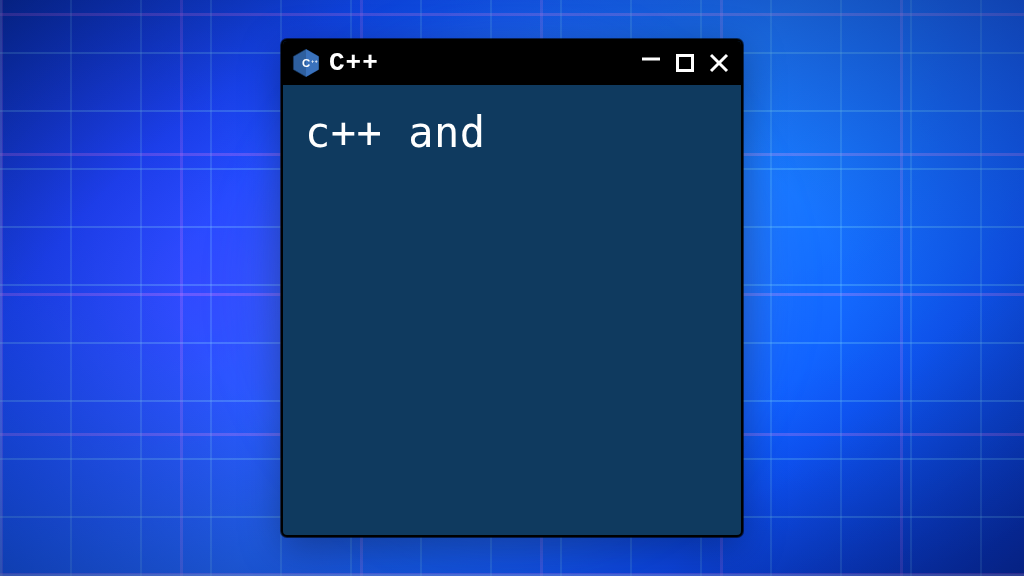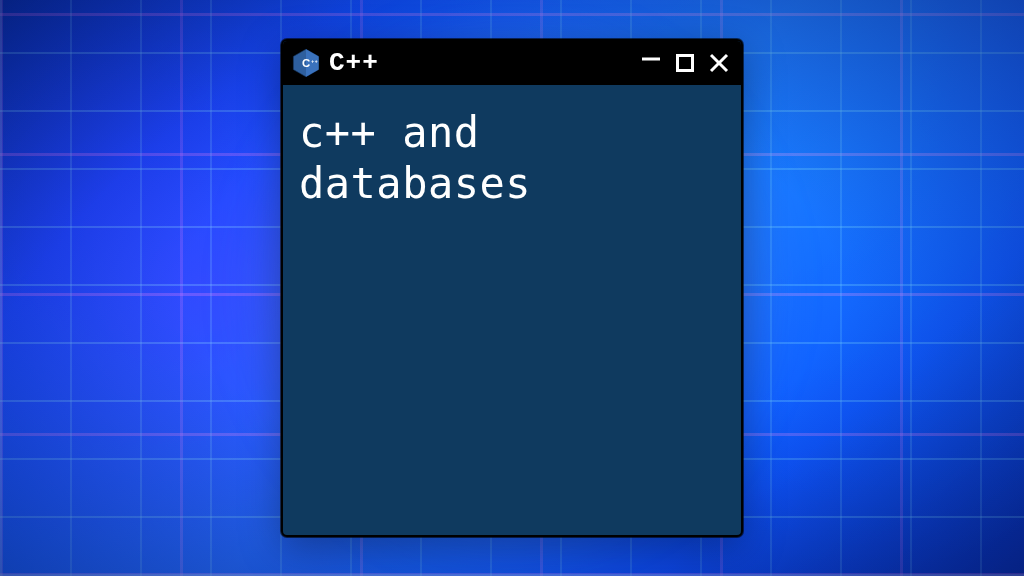--- a/index.html
+++ b/index.html
@@ -85,21 +85,21 @@
       line-height: 1;
       width: 24px; height: 24px;
       display: flex; align-items: center; justify-content: center;
       cursor: pointer;
       font-family: Arial, sans-serif;
     }
     .ctrl.min { font-size: 30px; position: relative; top: -4px; }
     .ctrl.max svg, .ctrl.close svg { display:block; }
     .content {
       flex: 1 1 auto;
-      padding: 22px 16px;
+      padding: 22px 22px;
       color: #ffffff;
       font-size: 42px;
       line-height: 1.22;
       font-family: 'Consolas','DejaVu Sans Mono','Courier New',monospace;
       letter-spacing: 0.5px;
     }
     .content .line { white-space: pre; }
   </style>
 </head>
 <body>
@@ -135,15 +135,14 @@
       <span class="ctrl close">
         <svg width="22" height="22" viewBox="0 0 22 22">
           <line x1="3" y1="3" x2="19" y2="19" stroke="#fff" stroke-width="3"></line>
           <line x1="19" y1="3" x2="3" y2="19" stroke="#fff" stroke-width="3"></line>
         </svg>
       </span>
     </div>
   </div>
   <div class="content">
     <div class="line">c++ and</div>
-    <div class="line">databases</div>
   </div>
 </div>
 
 </body></html>

